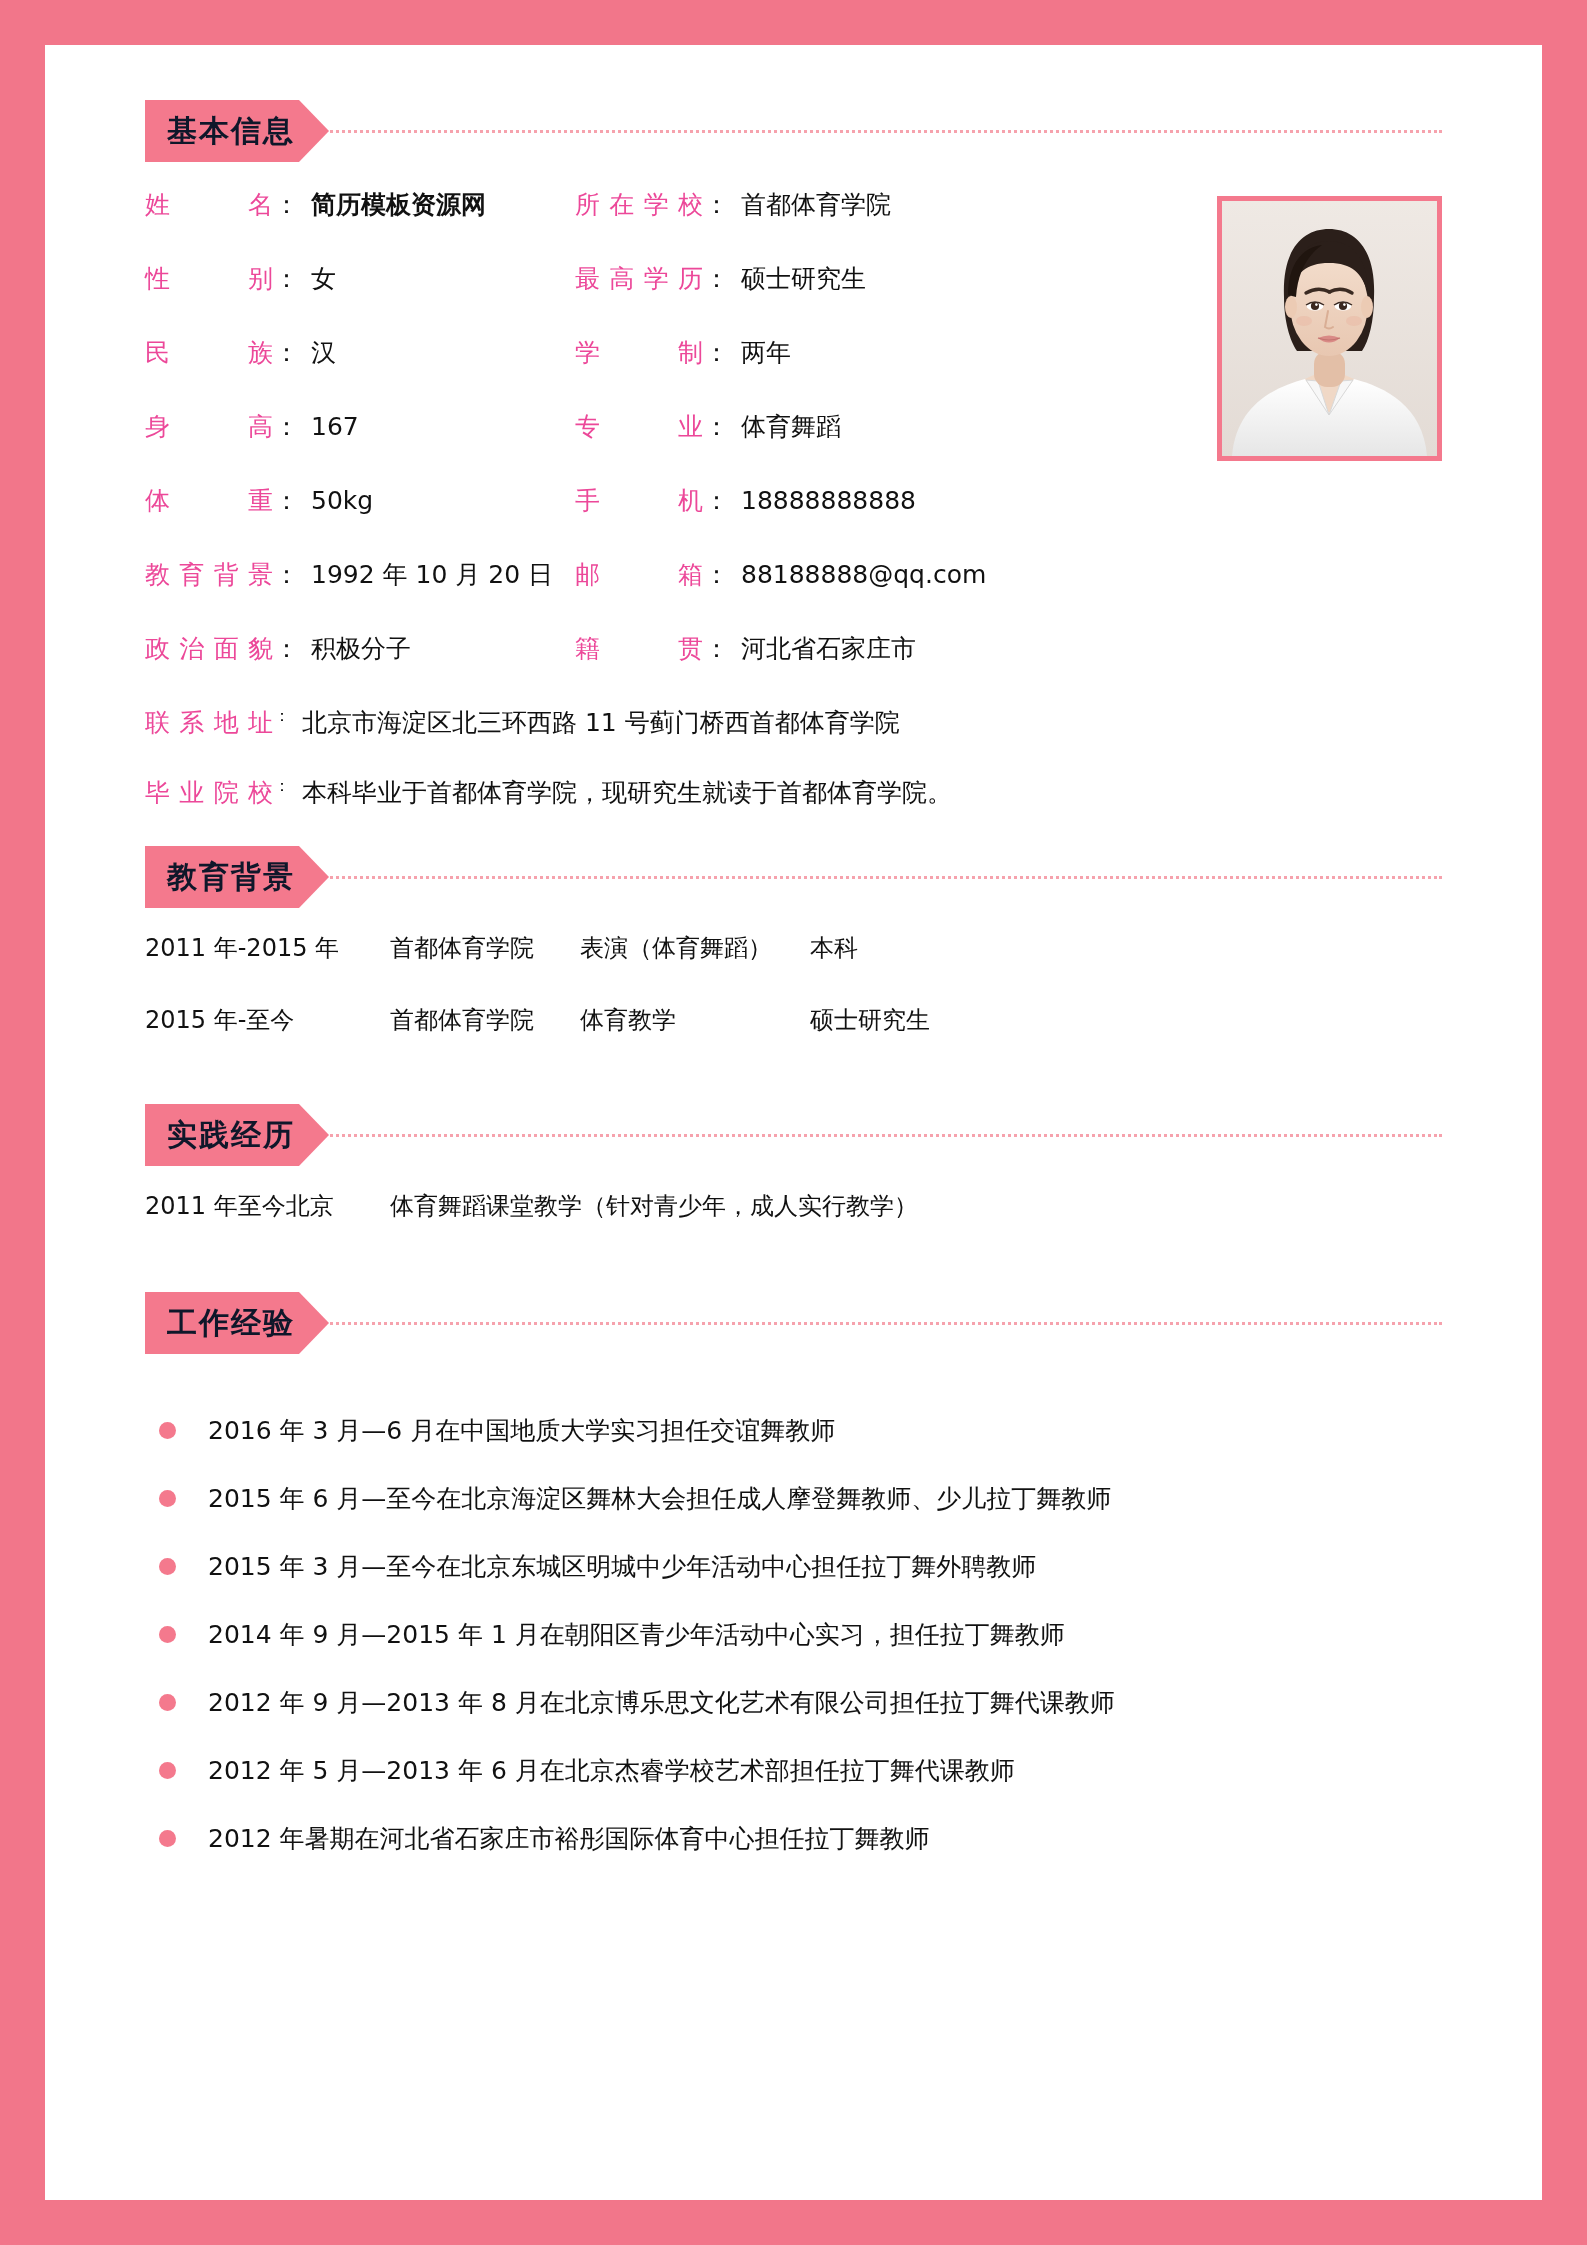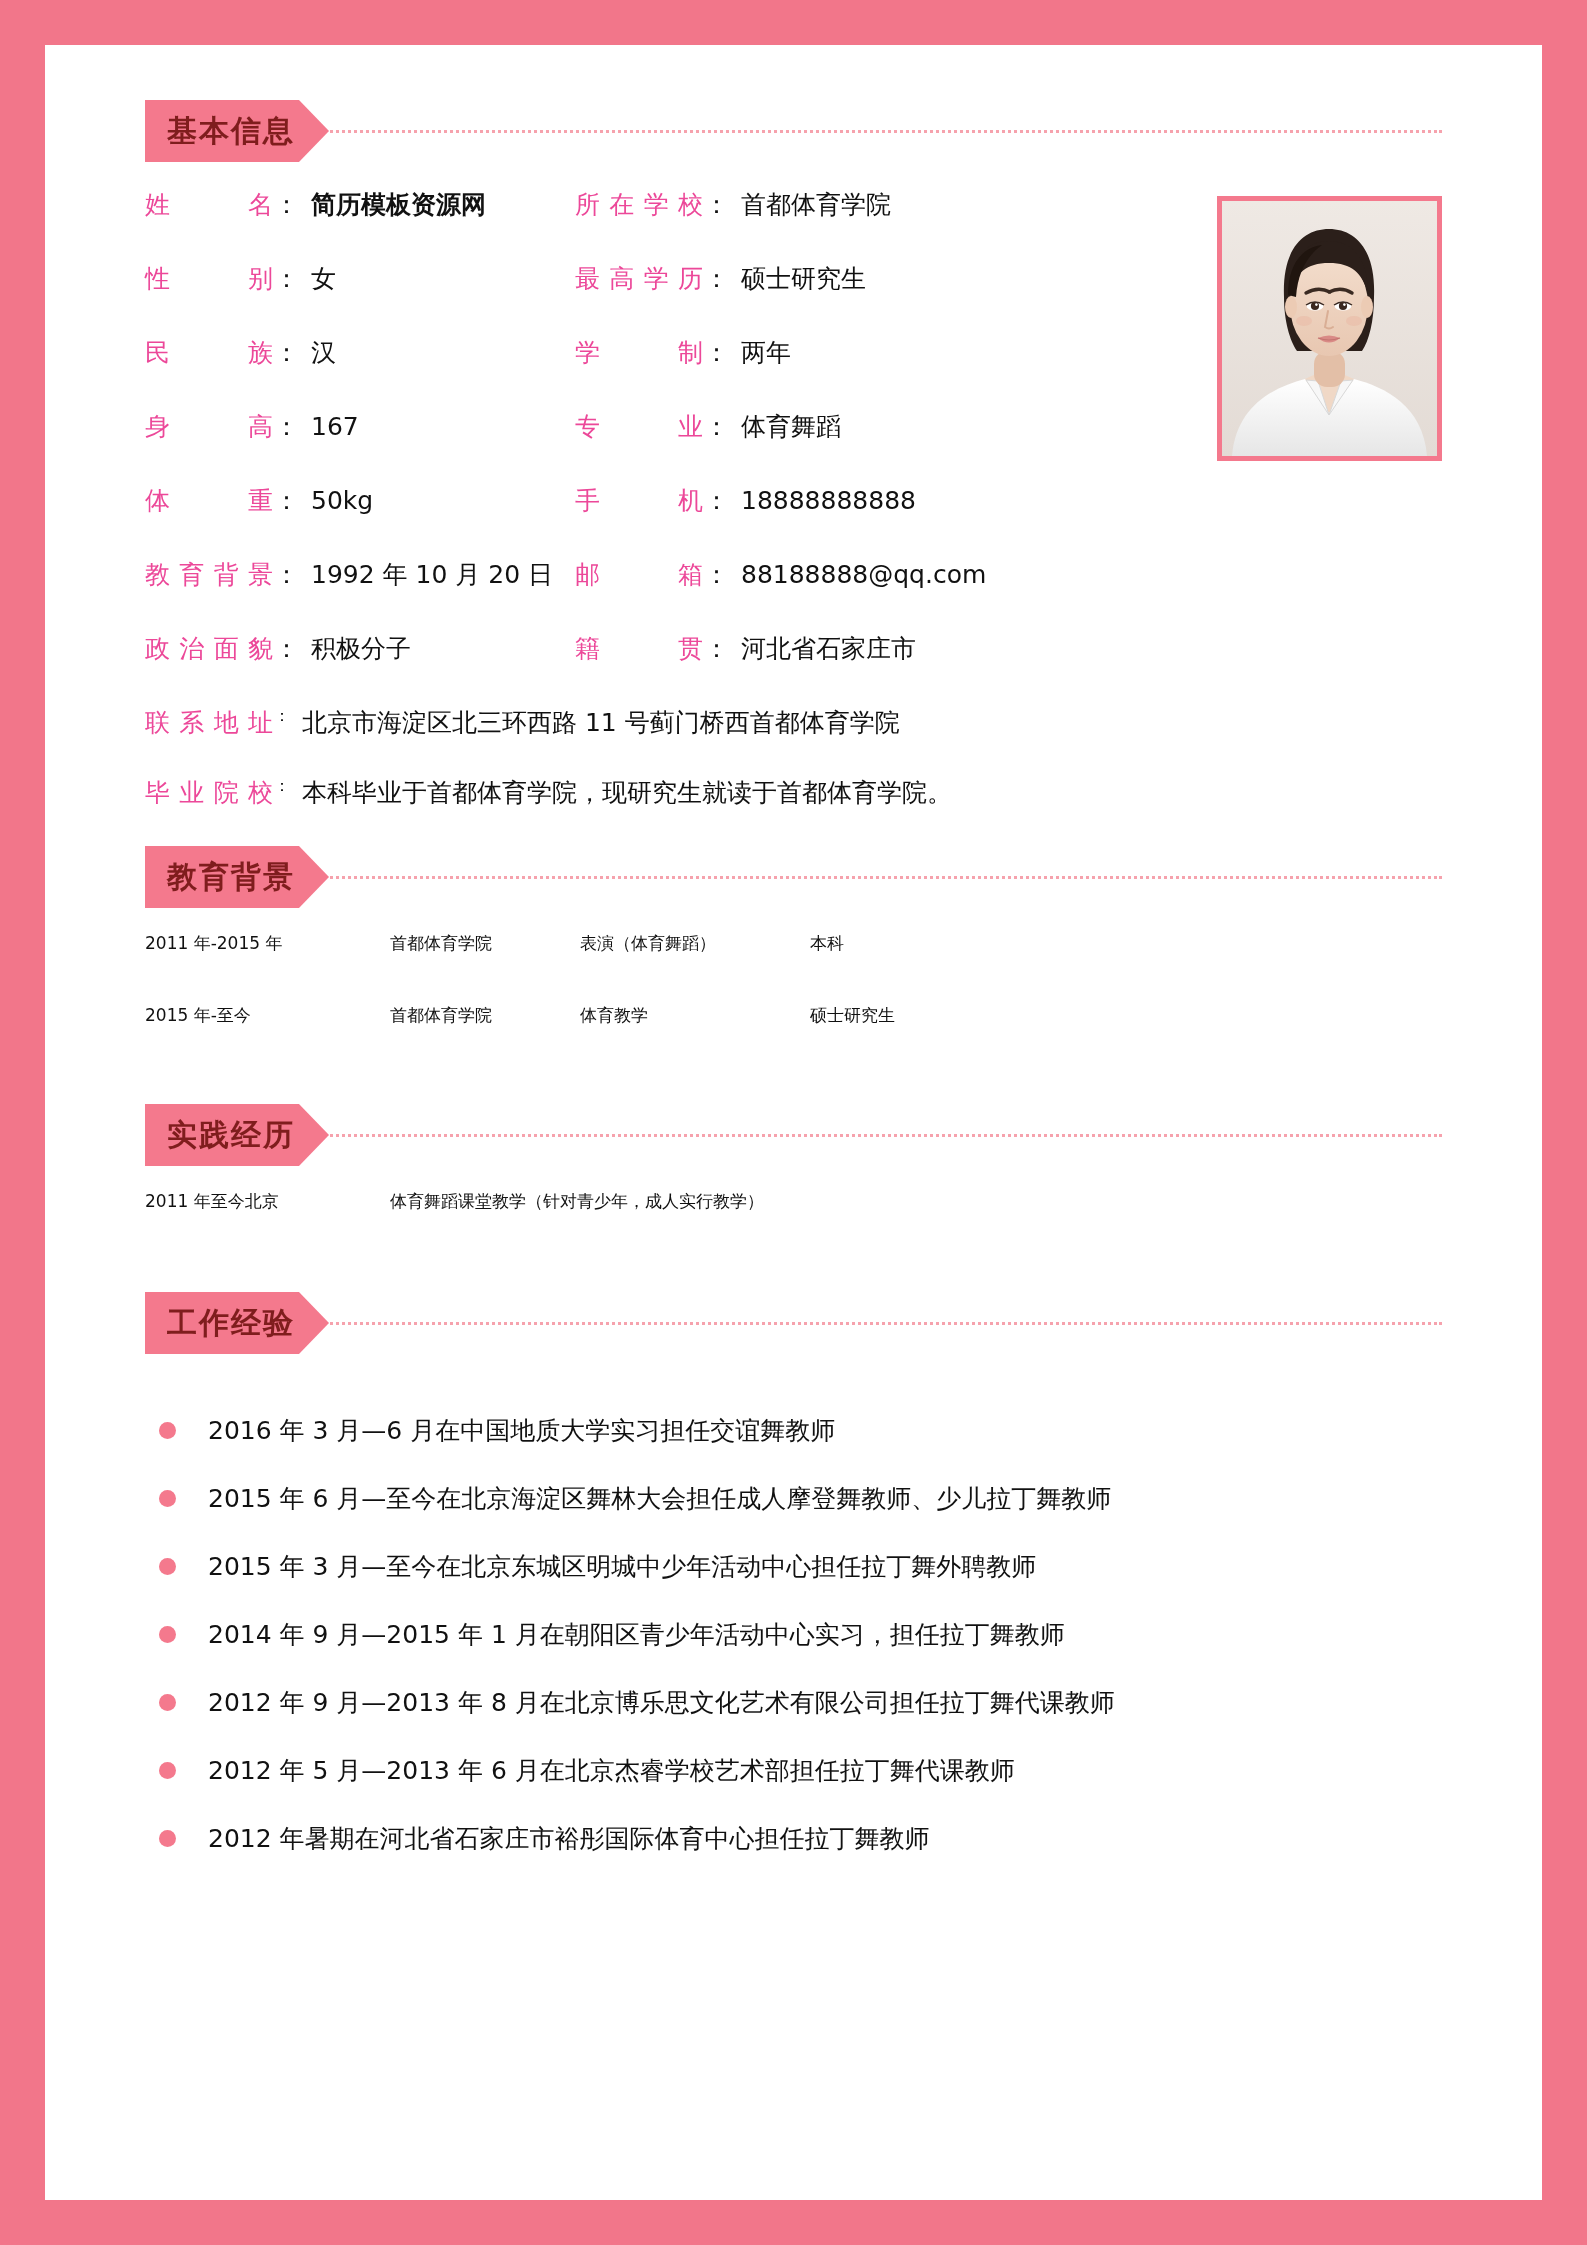--- a/index.html
+++ b/index.html
@@ -42,21 +42,21 @@
     margin-bottom: 6px;
   }
   .banner {
     position: absolute;
     left: 0;
     top: 0;
     height: 62px;
     display: flex;
     align-items: center;
     background: #f4798d;
-    color: #7f1d1d;
+    color: #0f172a;
     font-size: 30px;
     font-weight: bold;
     letter-spacing: 2px;
     padding: 0 34px 0 22px;
     box-sizing: border-box;
     clip-path: polygon(0 0, calc(100% - 30px) 0, 100% 50%, calc(100% - 30px) 100%, 0 100%);
     z-index: 2;
     white-space: nowrap;
   }
   .banner-label { line-height: 1; }
@@ -129,21 +129,21 @@
     overflow: hidden;
   }
   .photo-inner { position: absolute; inset: 0; overflow: hidden; }
 
   
   .exp-block { margin-top: 24px; }
   .exp-row {
     display: flex;
     align-items: baseline;
     height: 72px;
-    font-size: 17px;
+    font-size: 24px;
     color: #111111;
     white-space: nowrap;
   }
   .exp-c1 { width: 245px; }
   .exp-c2 { width: 190px; }
   .exp-c3 { width: 230px; }
   .exp-c4 { }
 
   
   .work-list { margin-top: 42px; }

